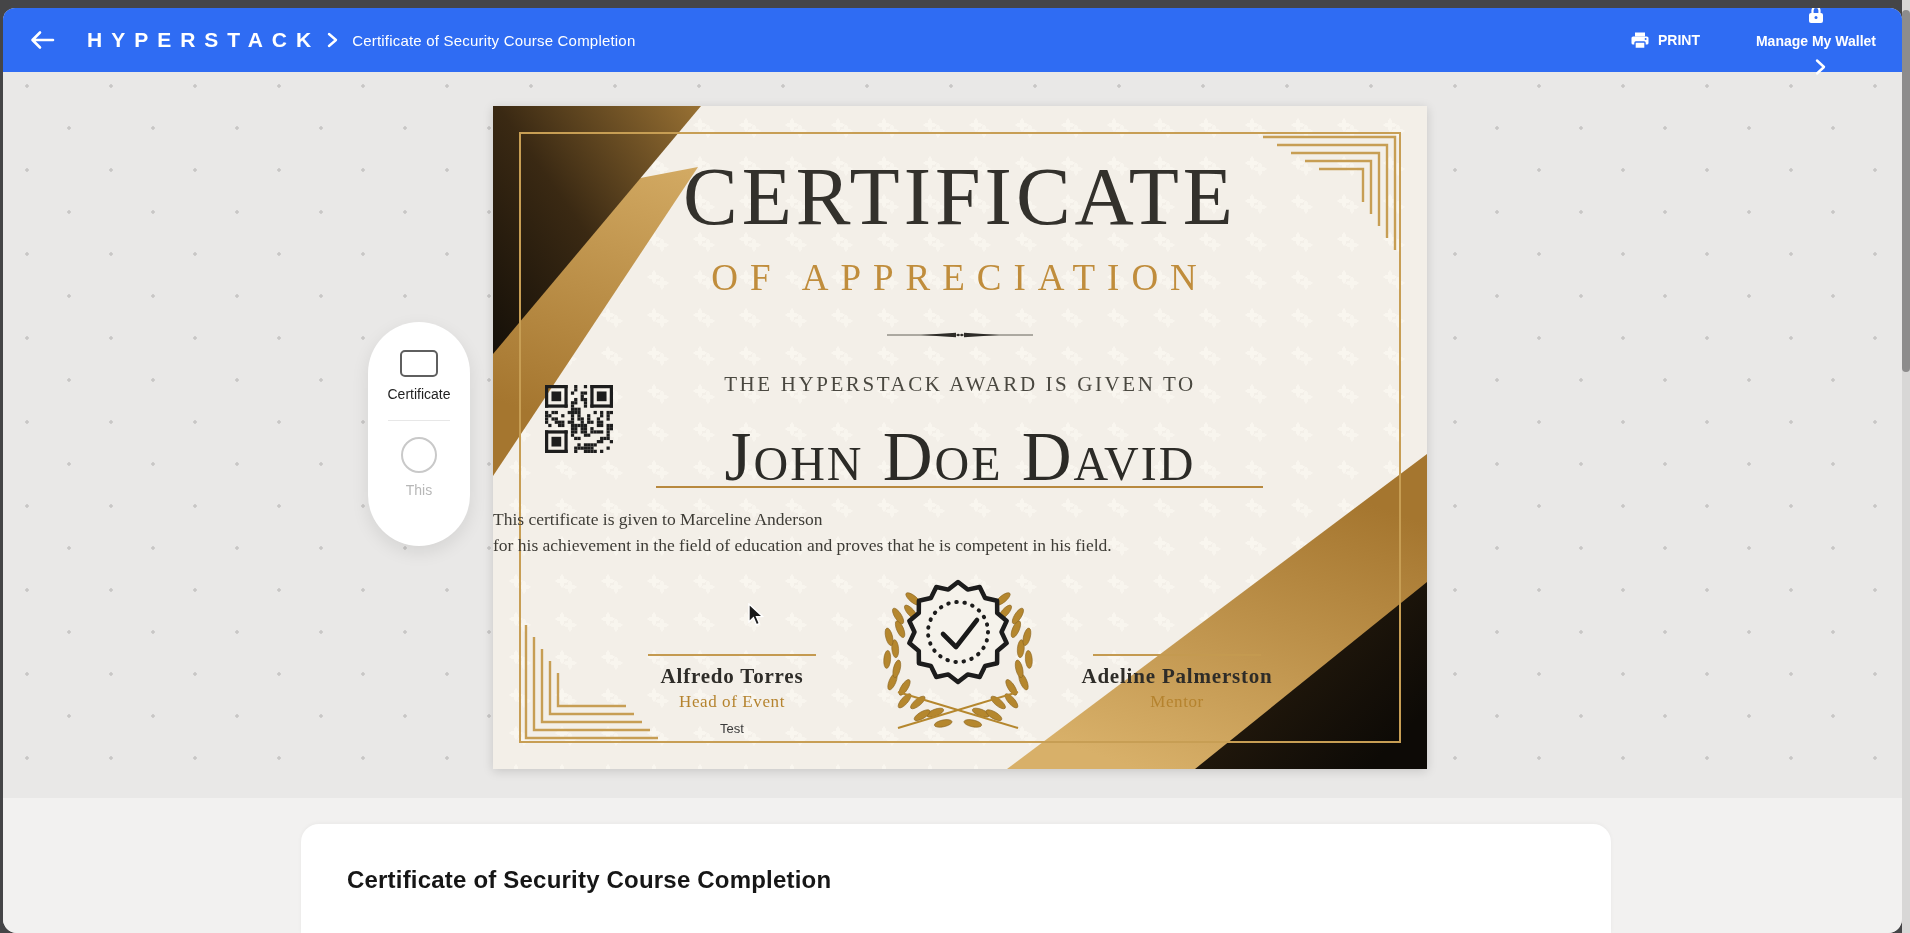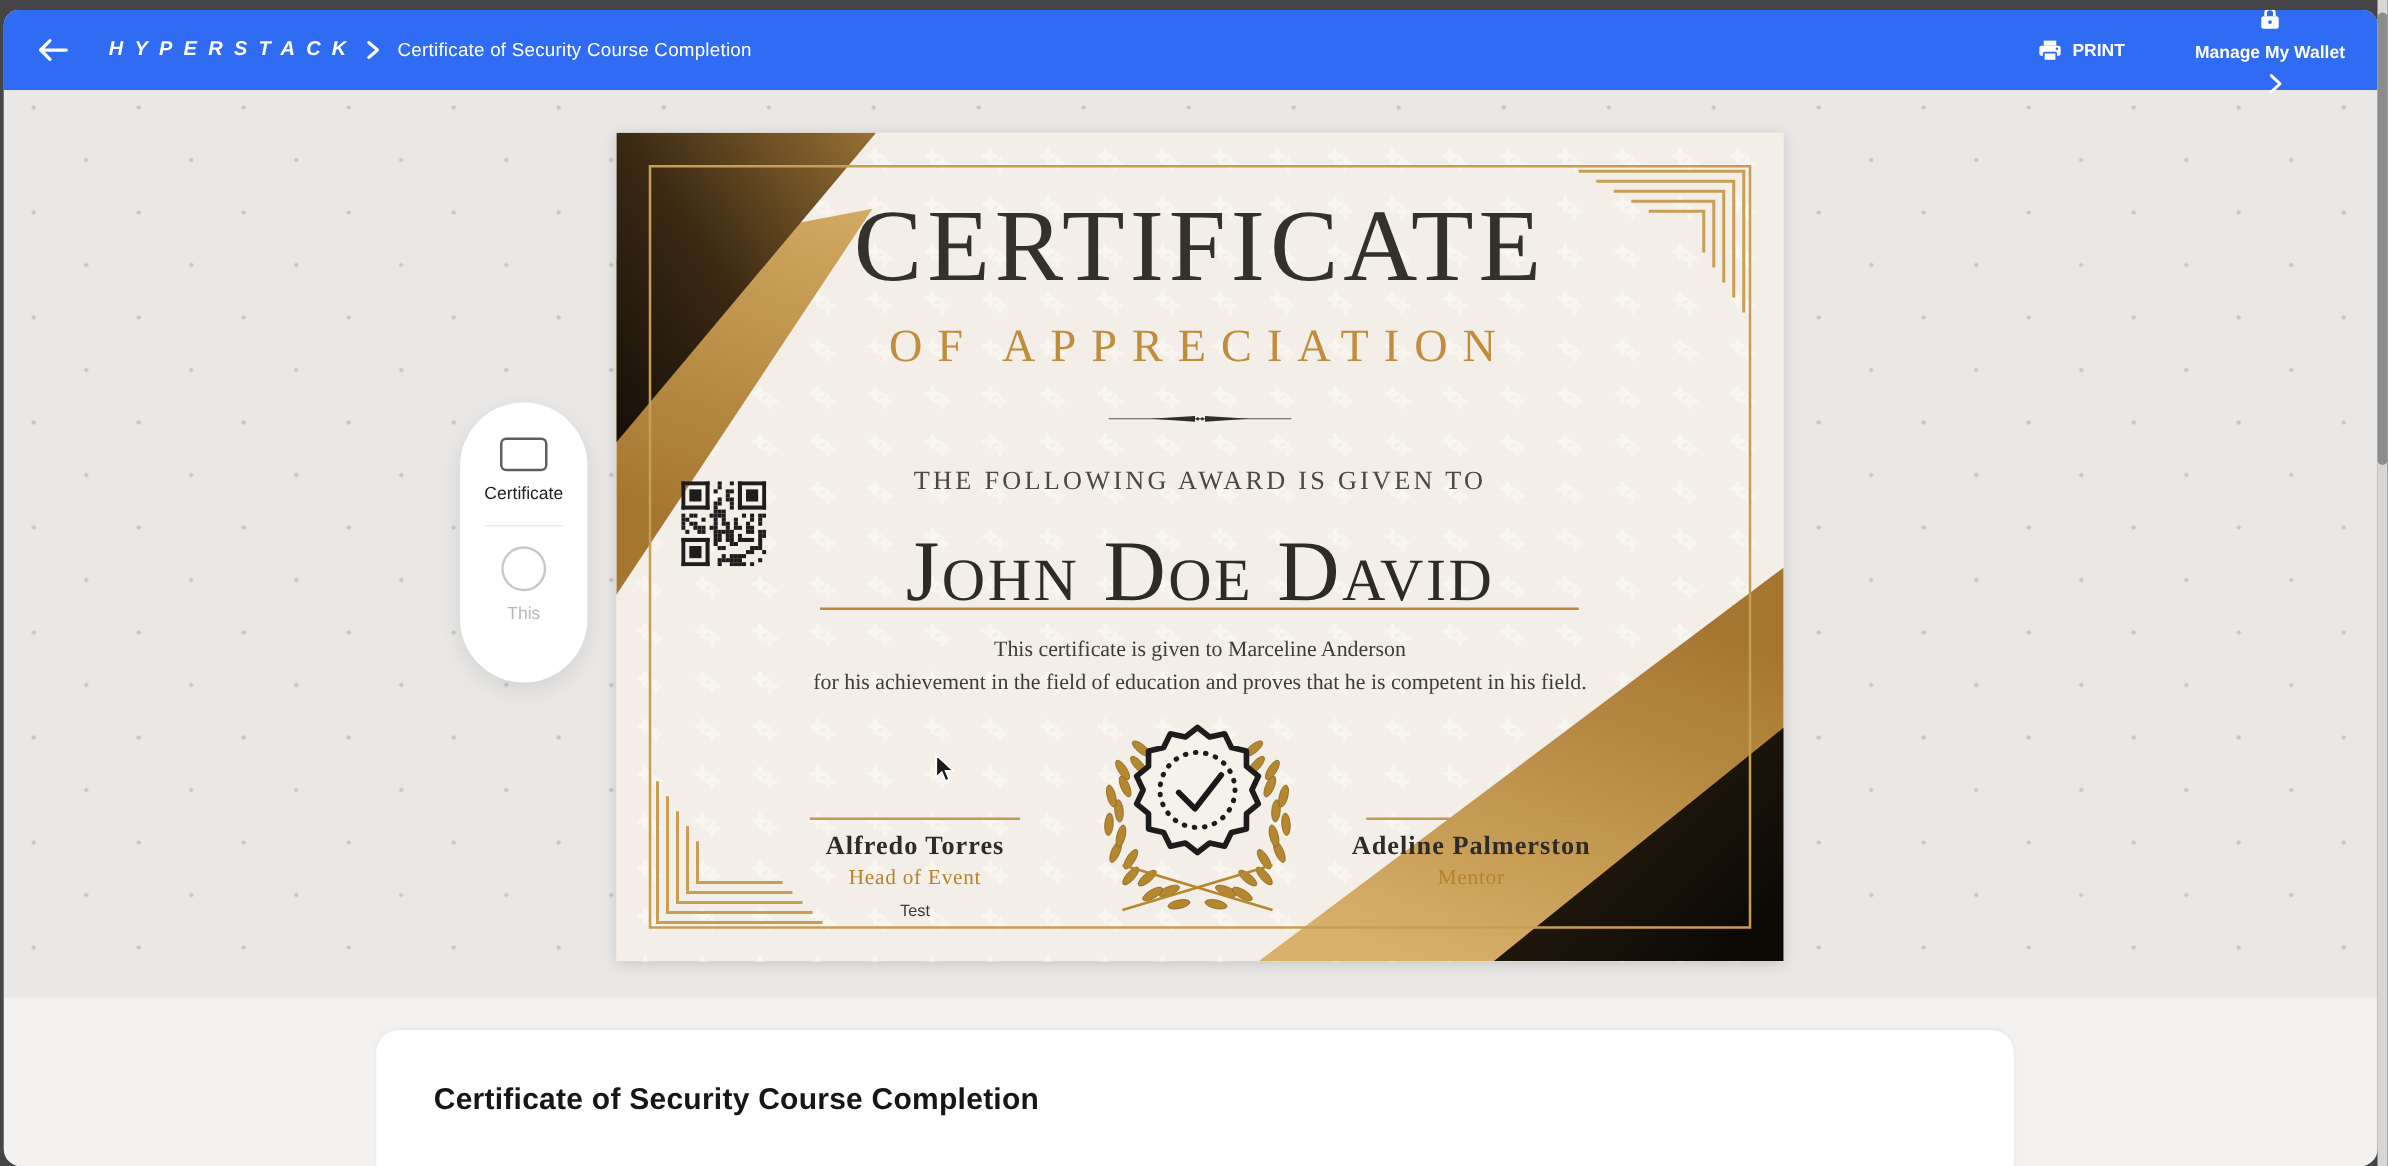--- a/index.html
+++ b/index.html
@@ -7,21 +7,21 @@
   body { background:#454547; font-family:"Liberation Sans", sans-serif; position:relative; }
 
   
   .page { position:absolute; left:3px; top:8px; right:8px; bottom:0;
           background:#e9e8e7; border-radius:12px 12px 14px 14px; overflow:hidden; }
 
   
   .hdr { position:absolute; left:0; top:0; right:0; height:64px; background:#2f6cf3;
          display:flex; align-items:center; padding:0 26px; color:#fff; z-index:40; }
   .hdr .back { background:none; border:none; cursor:pointer; display:flex; align-items:center; }
-  .hdr .logo { font-size:16px; font-weight:bold; letter-spacing:9px; color:#fff; margin-left:32px; white-space:nowrap;font-style:italic; }
+  .hdr .logo { font-size:21px; font-weight:bold; letter-spacing:9px; color:#fff; margin-left:32px; white-space:nowrap; }
   .hdr .crumb-sep { margin:0 14px 0 6px; display:flex; align-items:center; }
   .hdr .title { font-size:15px; font-weight:500; letter-spacing:.2px; }
   .hdr .spacer { flex:1; }
   .hdr .hbtn { background:none; border:none; color:#fff; font-family:inherit; font-size:14px; font-weight:bold;
                display:flex; align-items:center; gap:9px; cursor:pointer; }
   .hdr .hbtn + .hbtn { margin-left:56px;flex-direction:column; }
 
   
   .main { position:absolute; left:0; top:64px; right:0; height:726px;
           background-color:#e9e8e7;
@@ -82,21 +82,21 @@
   .cert .c-title { position:absolute; top:44px; left:0; right:0; text-align:center;
                    font-size:82px; letter-spacing:4px; color:#33312c; z-index:8; }
   .cert .c-sub   { position:absolute; top:150px; left:0; right:0; text-align:center;
                    font-size:37px; letter-spacing:12px; color:#c08d3c; z-index:8; }
   .cert .c-orn   { position:absolute; top:224px; left:0; right:0; display:flex; justify-content:center; z-index:8; }
   .cert .c-award { position:absolute; top:266px; left:0; right:0; text-align:center;
                    font-size:21px; letter-spacing:2.6px; color:#4a4840; z-index:8; }
   .cert .c-name  { position:absolute; top:312px; left:0; right:0; text-align:center;
                    font-size:69px; font-variant:small-caps; letter-spacing:2px; color:#2c2b27; z-index:8; }
   .cert .c-rule  { position:absolute; top:380px; left:163px; width:607px; height:2px; background:#b8893e; z-index:8; }
-  .cert .c-desc  { position:absolute; top:400px; left:0; right:0; text-align:center;
+  .cert .c-desc  { position:absolute; top:400px; left:0; right:0; 
                    font-size:17.5px; line-height:1.5; color:#3e3c36; z-index:8; }
   .qr { position:absolute; left:52px; top:279px; z-index:8; }
   .wreath { position:absolute; left:377px; top:470px; z-index:8; }
 
   .sig { position:absolute; width:220px; text-align:center; z-index:8; }
   .sig-left  { left:129px; top:548px; }
   .sig-right { left:574px; top:548px; }
   .sig .sline { width:168px; height:2px; background:#c49a50; margin:0 auto 8px; }
   .sig .sname { font-size:21px; font-weight:bold; color:#2e2c28; letter-spacing:.8px; }
   .sig .srole { font-size:17px; color:#b5832e; margin-top:3px; letter-spacing:.6px; }
@@ -196,21 +196,21 @@
     <div class="c-orn">
       <svg width="150" height="10" viewBox="0 0 150 10">
         <path d="M2 5 H148" stroke="#55524b" stroke-width="0.9"></path>
         <polygon points="36,5 71,2.7 71,7.3" fill="#2e2c28"></polygon>
         <polygon points="114,5 79,2.7 79,7.3" fill="#2e2c28"></polygon>
         <circle cx="73.2" cy="5" r="1.3" fill="#2e2c28"></circle>
         <circle cx="76.8" cy="5" r="1.3" fill="#2e2c28"></circle>
       </svg>
     </div>
 
-    <div class="c-award">THE FOLLOWING AWARD IS GIVEN TO</div>
+    <div class="c-award">THE HYPERSTACK AWARD IS GIVEN TO</div>
     <div class="c-name">John Doe David</div>
     <div class="c-rule"></div>
     <div class="c-desc">
       <div>This certificate is given to Marceline Anderson</div>
       <div>for his achievement in the field of education and proves that he is competent in his field.</div>
     </div>
 
     <svg class="qr" id="qr" width="68" height="68" viewBox="0 0 68 68">
         <rect x="0" y="0" width="22.666666666666668" height="3.238095238095238" fill="#1d1d1d"></rect>
         <rect x="0" y="19.42857142857143" width="22.666666666666668" height="3.238095238095238" fill="#1d1d1d"></rect>

